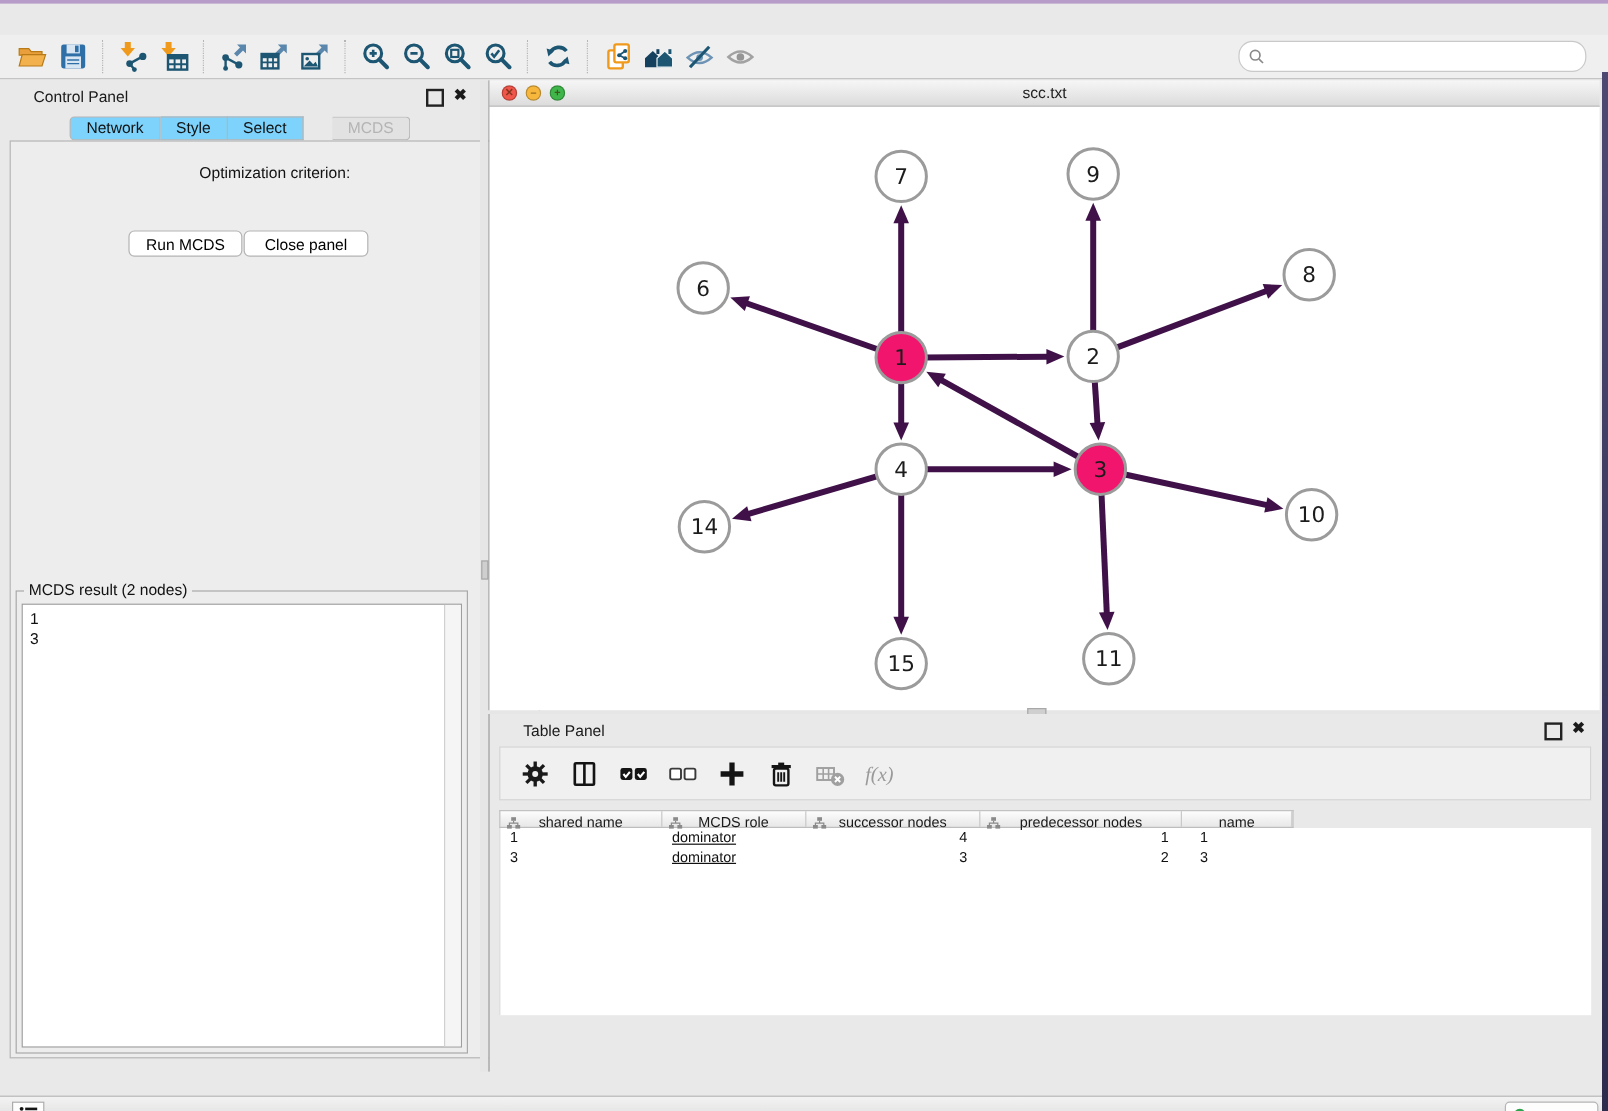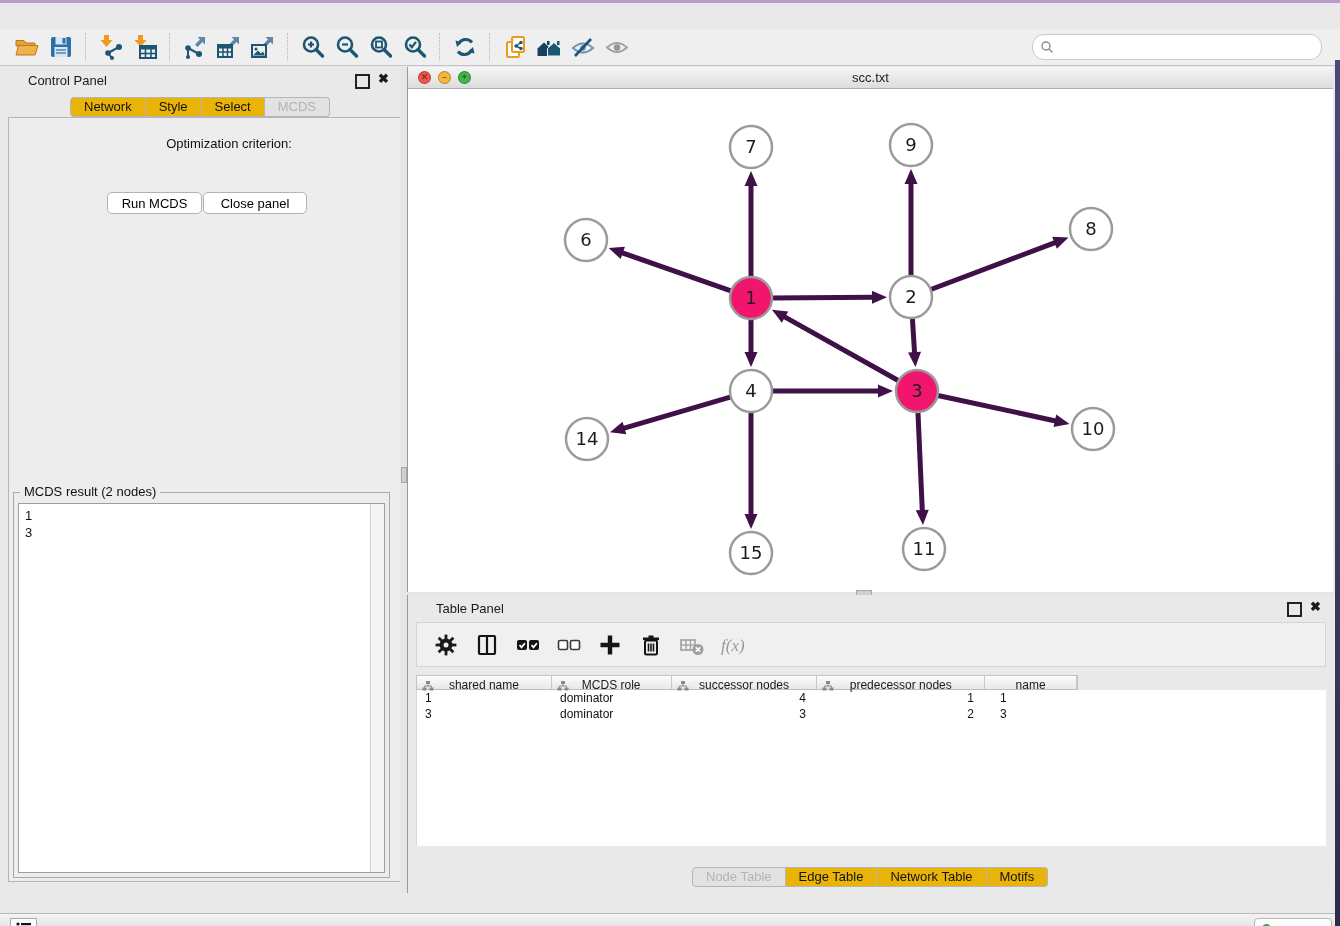--- a/index.html
+++ b/index.html
@@ -27,25 +27,25 @@
   .search-wrap input{position:absolute;left:26px;top:2px;width:250px;height:18px;border:none;
     outline:none;font-size:13px;background:transparent;}
   
   .panel-header-title{position:absolute;left:28px;top:6px;font-size:13px;color:#1a1a1a;}
   .ph-float{position:absolute;top:7px;width:11px;height:11px;border:2px solid #222;background:transparent;}
   .ph-close{position:absolute;top:4px;font-size:13px;font-weight:bold;color:#1a1a1a;line-height:16px;}
   
   .control-panel{position:absolute;left:0;top:67px;width:400px;height:826px;background:#e9e9e9;}
   .seg{display:flex;}
   .cp-tabs{position:absolute;left:50%;transform:translateX(-50%);top:30px;}
-  .tab{background:#eab308;border:1px solid #b6b6b6;border-left:none;font-size:13px;line-height:18px;
+  .tab{background:#7dd3fc;border:1px solid #b6b6b6;border-left:none;font-size:13px;line-height:18px;
     padding:0 13px;color:#111;white-space:nowrap;cursor:default;}
   .tab:first-child{border-left:1px solid #b6b6b6;border-radius:4px 0 0 4px;}
   .tab:last-child{border-radius:0 4px 4px 0;}
-  .tab.disabled-active{background:#e2e2e2;color:#b4b4b4;}
+  .tab.disabled-active{background:#e2e2e2;color:#b4b4b4;margin-left:24px;}
   .cp-body{position:absolute;left:8px;top:50px;width:442px;height:765px;background:#ededed;
     border:1px solid #b5b5b5;box-sizing:border-box;}
   .opt-label{position:absolute;left:0;top:18px;width:100%;text-align:center;font-size:13px;}
   .dropdown{position:absolute;left:36px;top:42px;width:311px;height:22px;background:#fff;
     border:1px solid #adadad;border-radius:4px;font-size:13px;line-height:20px;padding-left:10px;
     box-sizing:border-box;cursor:default;}
   .dd-arrows{position:absolute;right:7px;top:2px;width:10px;height:16px;}
   .btn{position:absolute;height:22px;background:#fff;border:1px solid #b3b3b3;border-radius:5px;
     font-size:13px;font-family:"Liberation Sans",sans-serif;cursor:default;}
   .result-fieldset{position:absolute;left:4px;top:374px;width:377px;height:386px;
@@ -81,21 +81,21 @@
   .tp-table{position:absolute;left:8px;top:80px;width:910px;}
   .tp-header{display:flex;height:15px;background:linear-gradient(#fdfdfd,#e7e7e7);
     border:1px solid #c2c2c2;border-bottom:1px solid #bdbdbd;box-sizing:border-box;width:662px;}
   .tp-hcell{position:relative;border-right:1px solid #c9c9c9;font-size:12px;line-height:19px;
     text-align:center;color:#1a1a1a;box-sizing:border-box;}
   .tp-hcell svg{position:absolute;left:5px;top:4px;}
   .tp-body{background:#fff;width:910px;height:156px;border-left:1px solid #d9d9d9;box-sizing:border-box;}
   .tp-row{display:flex;height:16px;}
   .tp-cell{font-size:12px;line-height:16px;box-sizing:border-box;overflow:hidden;white-space:nowrap;}
   .tp-hcell:nth-child(1){width:135px;} .tp-cell:nth-child(1){width:135px;padding-left:8px;}
-  .tp-hcell:nth-child(2){width:120px;} .tp-cell:nth-child(2){width:120px;padding-left:8px;}
+  .tp-hcell:nth-child(2){width:120px;} .tp-cell:nth-child(2){width:120px;padding-left:8px;text-decoration:underline;}
   .tp-hcell:nth-child(3){width:146px;} .tp-cell:nth-child(3){width:146px;text-align:right;padding-right:12px;}
   .tp-hcell:nth-child(4){width:168px;} .tp-cell:nth-child(4){width:168px;text-align:right;padding-right:12px;}
   .tp-hcell:nth-child(5){width:92px;border-right:1px solid #c9c9c9;} .tp-cell:nth-child(5){width:92px;padding-left:14px;}
   .tp-tabs{position:absolute;left:284px;top:272px;}
   
   .status-bar{position:absolute;left:0;top:913px;width:100%;height:21px;
     background:linear-gradient(#f3f3f3,#dedede);border-top:1px solid #b9b9b9;box-sizing:border-box;}
   .list-btn{position:absolute;left:10px;top:4px;width:27px;height:25px;background:#fdfdfd;
     border:1px solid #ababab;padding:0;cursor:default;}
   .memory-btn{position:absolute;right:8px;top:4px;width:78px;height:25px;background:#fdfdfd;
@@ -558,26 +558,20 @@
           </div>
           <div class="tp-row">
             <div class="tp-cell">3</div>
             <div class="tp-cell">dominator</div>
             <div class="tp-cell">3</div>
             <div class="tp-cell">2</div>
             <div class="tp-cell">3</div>
           </div>
         </div>
     </div>
-    <div class="seg tp-tabs">
-        <div class="tab disabled-active">Node Table</div>
-        <div class="tab">Edge Table</div>
-        <div class="tab">Network Table</div>
-        <div class="tab">Motifs</div>
-      </div>
   </div>
 
   <div class="status-bar">
     <button class="list-btn">
       <svg width="20" height="20">
           <use href="#sym-list" xlink:href="#sym-list"></use>
         </svg>
     </button>
     <button class="memory-btn">
       <span class="mem-dot"></span>

